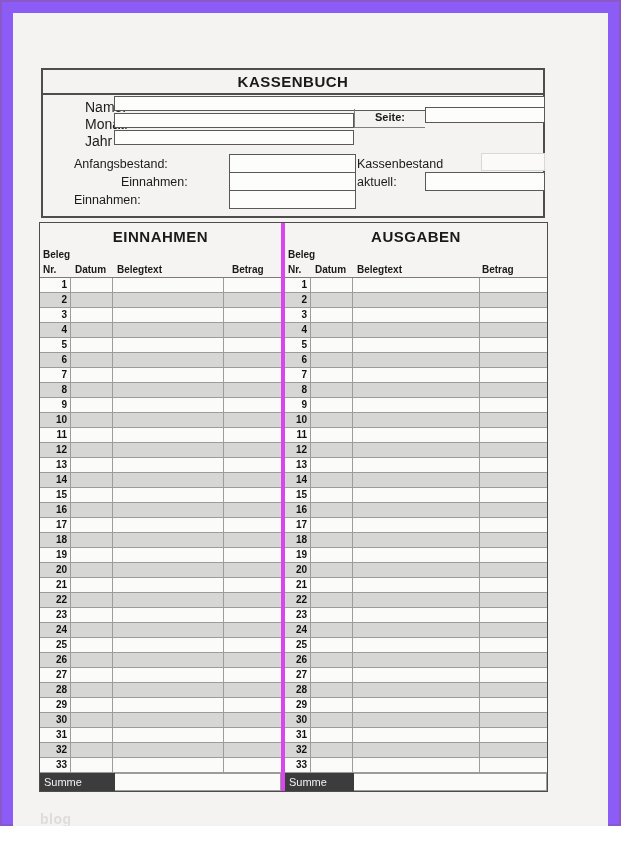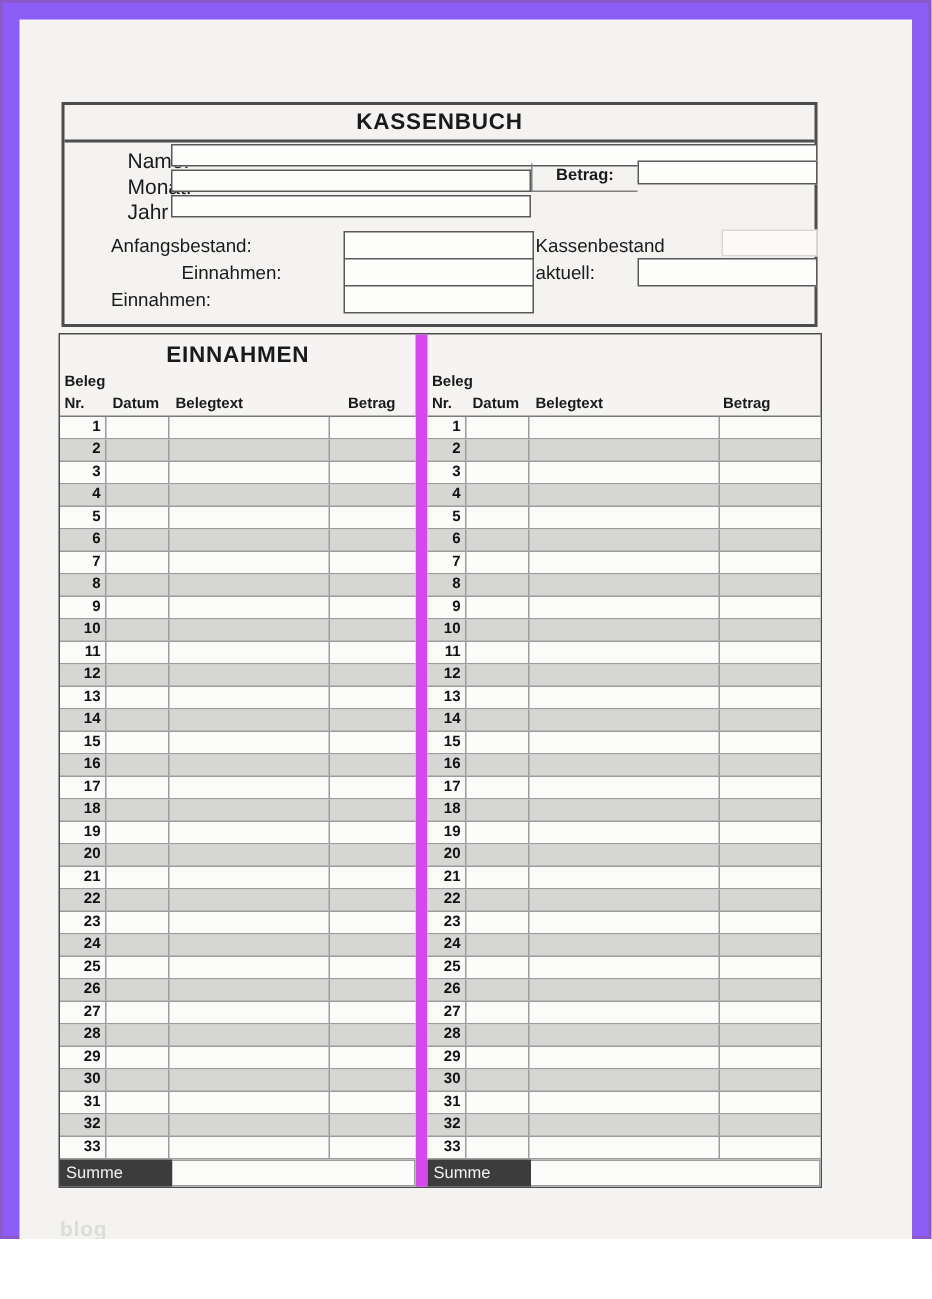--- a/index.html
+++ b/index.html
@@ -42,21 +42,21 @@
     position: absolute; left: 438px; top: 83px; width: 64px; height: 18px;
     background: #FBFAF9; border: 1px solid #D9D8D6;
   }
 
   
   .ledger {
     position: absolute; left: 26px; top: 209px; width: 509px; height: 570px;
     border: 1px solid #4D4D4D; background: #F5F4F2; display: flex;
   }
   .half { position: relative; height: 100%; }
-  .half-left  { width: 245px; border-right: 8px solid #d946ef; }
+  .half-left  { width: 245px; border-right: 4px solid #d946ef; }
   .half-right { width: 260px; flex: 1; }
   .half-title {
     position: absolute; top: 5px; left: 0; width: 100%;
     text-align: center; font-size: 15px; font-weight: 600; color: #1a1a1a;
     letter-spacing: 0.5px;
   }
   .col-label { position: absolute; font-size: 10px; font-weight: 600; color: #1a1a1a; white-space: nowrap; }
   .tbody { position: absolute; left: 0; top: 54px; width: 100%; border-top: 1px solid #7A7A7A; }
   .trow { display: flex; height: 15px; border-bottom: 1px solid #9C9C9C; }
   .trow.odd  { background: #FBFBFA; }
@@ -91,21 +91,21 @@
 
       <div class="lbl" style="left:31px; top:29px;">Name:</div>
       <div class="inputbox" style="left:71px; top:26px; width:431px; height:15px;"></div>
 
       <div class="lbl" style="left:31px; top:46px;">Monat:</div>
       <div class="inputbox" style="left:71px; top:43px; width:240px; height:15px;"></div>
 
       <div class="lbl" style="left:31px; top:63px;">Jahr</div>
       <div class="inputbox" style="left:71px; top:60px; width:240px; height:15px;"></div>
 
-      <div class="seite-cell">Betrag:</div>
+      <div class="seite-cell">Seite:</div>
       <div class="inputbox" style="left:382px; top:37px; width:120px; height:16px;"></div>
 
       <div class="lbl-big" style="left:31px; top:87px;">Anfangsbestand:</div>
       <div class="inputbox" style="left:186px; top:84px; width:127px; height:19px;"></div>
 
       <div class="lbl-big" style="left:31px; top:105px;padding-left:47px;">Einnahmen:</div>
       <div class="inputbox" style="left:186px; top:102px; width:127px; height:19px;"></div>
 
       <div class="lbl-big" style="left:31px; top:123px;">Einnahmen:</div>
       <div class="inputbox" style="left:186px; top:120px; width:127px; height:19px;"></div>
@@ -325,20 +325,21 @@
               <div class="cell c-betrag"></div>
             </div>
             <div class="summe-row">
             <div class="summe-cell">Summe</div>
             <div class="summe-value"></div>
           </div>
         </div>
       </div>
 
       <div class="half half-right">
+        <div class="half-title">AUSGABEN</div>
         <div class="col-label" style="left:3px; top:26px;">Beleg</div>
         <div class="col-label" style="left:3px; top:41px;">Nr.</div>
         <div class="col-label" style="left:30px; top:41px;">Datum</div>
         <div class="col-label" style="left:72px; top:41px;">Belegtext</div>
         <div class="col-label" style="left:197px; top:41px;">Betrag</div>
         <div class="tbody">
           <div class="trow odd">
               <div class="cell c-nr">1</div>
               <div class="cell c-datum"></div>
               <div class="cell c-belegtext"></div>

